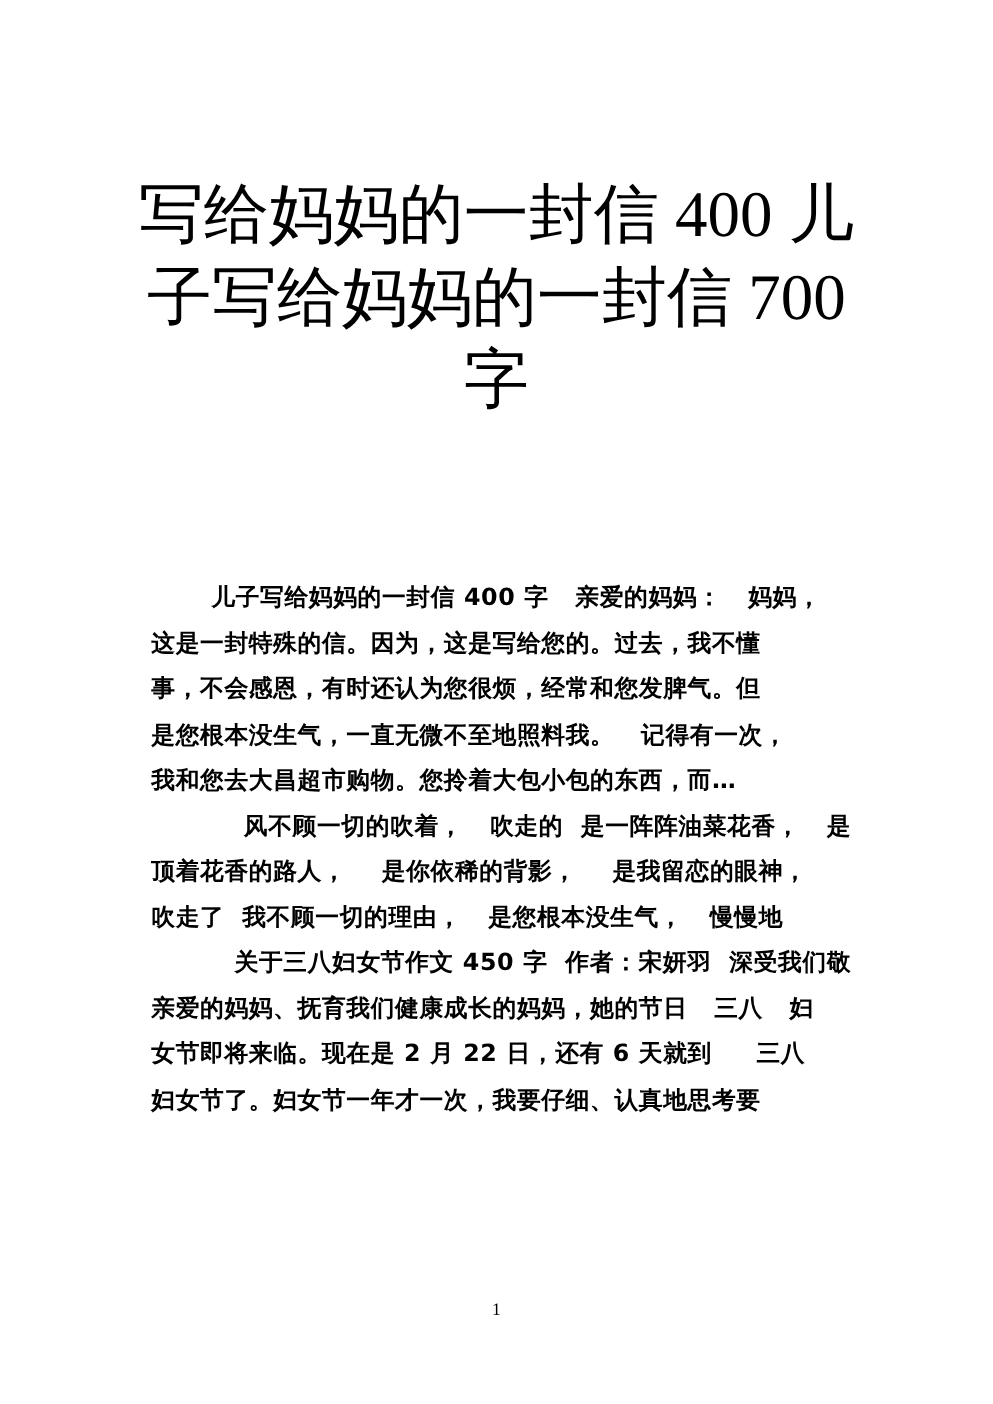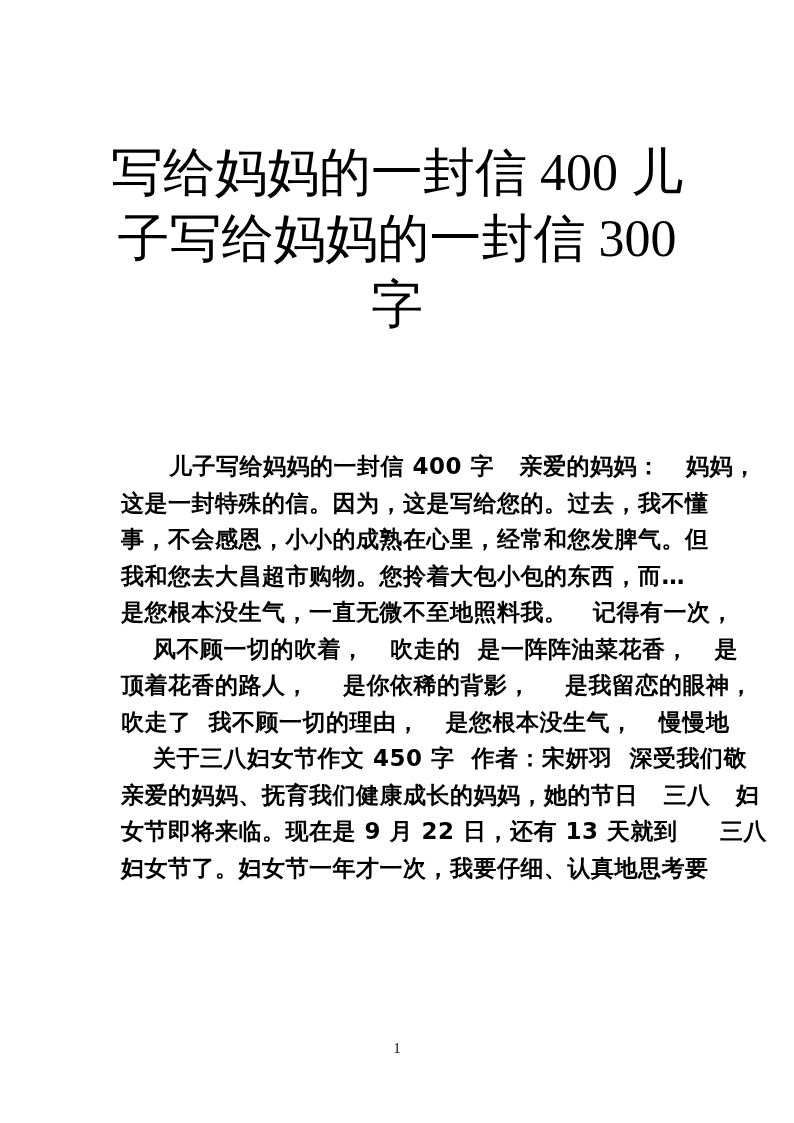--- a/index.html
+++ b/index.html
@@ -33,72 +33,72 @@
       font-weight: normal;
       margin: 0;
     }
     .title .tline {
       display: block;
       white-space: nowrap;
     }
     .body-text {
       position: absolute;
       left: 121px;
-      top: 448px;
+      top: 460px;
       width: 560px;
       font-family: "DejaVu Sans", "Liberation Sans", sans-serif;
-      font-size: 23px;
+      font-size: 19px;
       font-weight: bold;
       line-height: 36.5px;
     }
     .line {
       display: block;
       white-space: pre;
       height: 36.5px;
       overflow: visible;
       letter-spacing: 0.5px;
     }
     .line.indent1 { padding-left: 48px; }
-    .line.indent2 { padding-left: 32px; }
+    .line.indent2 { padding-left: 32px; text-align: right; }
     .page-number {
       position: absolute;
       left: 0;
       width: 794px;
       top: 1041px;
       text-align: center;
       font-family: "Liberation Serif", "DejaVu Serif", serif;
       font-size: 14px;
     }
   </style>
 </head>
 <body>
 
 <div class="page">
 
   <h1 class="title">
     <span class="tline">写给妈妈的一封信 400  儿</span>
-    <span class="tline">子写给妈妈的一封信 300</span>
+    <span class="tline">子写给妈妈的一封信 700</span>
     <span class="tline">字</span>
   </h1>
 
   <div class="body-text">
     <div class="paragraph">
       <span class="line indent1">儿子写给妈妈的一封信 400 字   亲爱的妈妈：   妈妈，</span>
       <span class="line">这是一封特殊的信。因为，这是写给您的。过去，我不懂</span>
-      <span class="line">事，不会感恩，小小的成熟在心里，经常和您发脾气。但</span>
+      <span class="line">事，不会感恩，有时还认为您很烦，经常和您发脾气。但</span>
+      <span class="line">是您根本没生气，一直无微不至地照料我。   记得有一次，</span>
       <span class="line">我和您去大昌超市购物。您拎着大包小包的东西，而…</span>
-      <span class="line">是您根本没生气，一直无微不至地照料我。   记得有一次，</span>
     </div>
     <div class="paragraph">
       <span class="line indent2">风不顾一切的吹着，   吹走的  是一阵阵油菜花香，   是</span>
       <span class="line">顶着花香的路人，    是你依稀的背影，    是我留恋的眼神，</span>
       <span class="line">吹走了  我不顾一切的理由，   是您根本没生气，   慢慢地</span>
     </div>
     <div class="paragraph">
       <span class="line indent2">关于三八妇女节作文 450 字  作者：宋妍羽  深受我们敬</span>
       <span class="line">亲爱的妈妈、抚育我们健康成长的妈妈，她的节日   三八   妇</span>
-      <span class="line">女节即将来临。现在是 9 月 22 日，还有 13 天就到     三八</span>
+      <span class="line">女节即将来临。现在是 2 月 22 日，还有 6 天就到     三八</span>
       <span class="line">妇女节了。妇女节一年才一次，我要仔细、认真地思考要</span>
     </div>
   </div>
 
   <div class="page-number">1</div>
 </div>
 
 </body></html>

